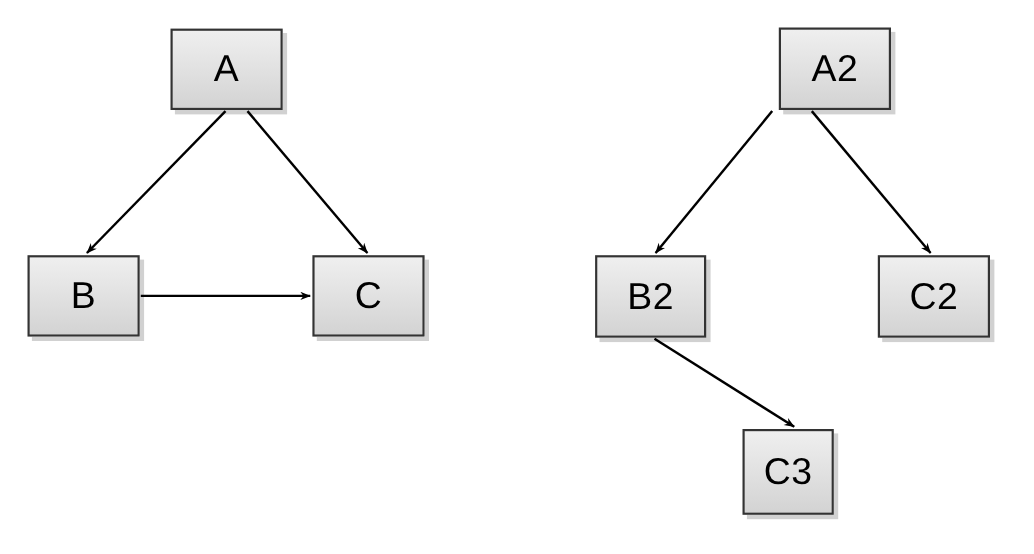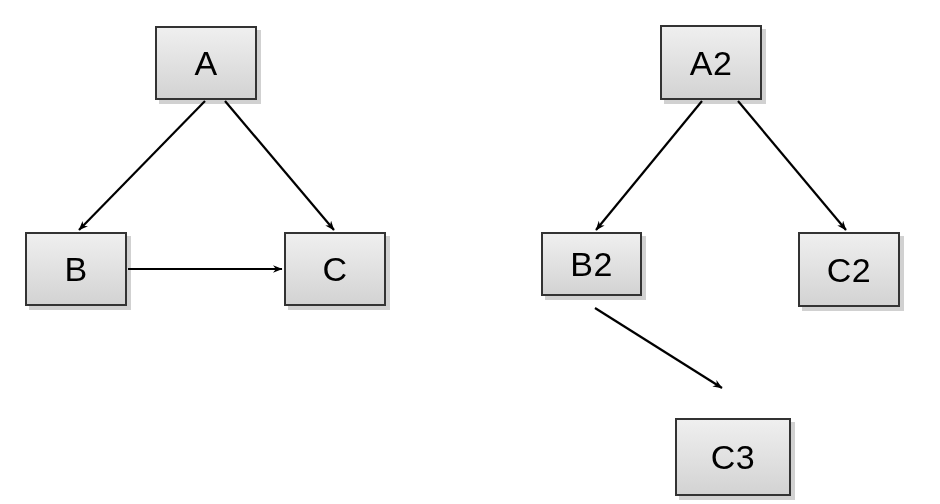--- a/index.html
+++ b/index.html
@@ -76,27 +76,27 @@
         <span class="node-label">A</span>
       </div>
       <div class="node" style="left: 25px; top: 232px; width: 102px; height: 74px;">
         <span class="node-label">B</span>
       </div>
       <div class="node" style="left: 284px; top: 232px; width: 102px; height: 74px;">
         <span class="node-label">C</span>
       </div>
     </div>
   <div id="nodes-right">
-      <div class="node" style="left: 660px; top: 25px; width: 102px; height: 75px;">
+      <div class="node" style="left: 708px; top: 25px; width: 102px; height: 75px;">
         <span class="node-label">A2</span>
       </div>
-      <div class="node" style="left: 541px; top: 232px; width: 101px; height: 64px;">
+      <div class="node" style="left: 541px; top: 232px; width: 101px; height: 75px;">
         <span class="node-label">B2</span>
       </div>
       <div class="node" style="left: 798px; top: 232px; width: 102px; height: 75px; justify-content: center;">
         <span class="node-label">C2</span>
       </div>
-      <div class="node" style="left: 675px; top: 390px; width: 116px; height: 78px; margin-top: 28px;">
+      <div class="node" style="left: 675px; top: 390px; width: 83px; height: 78px;">
         <span class="node-label">C3</span>
       </div>
     </div>
 
 </div>
 
 </body></html>

